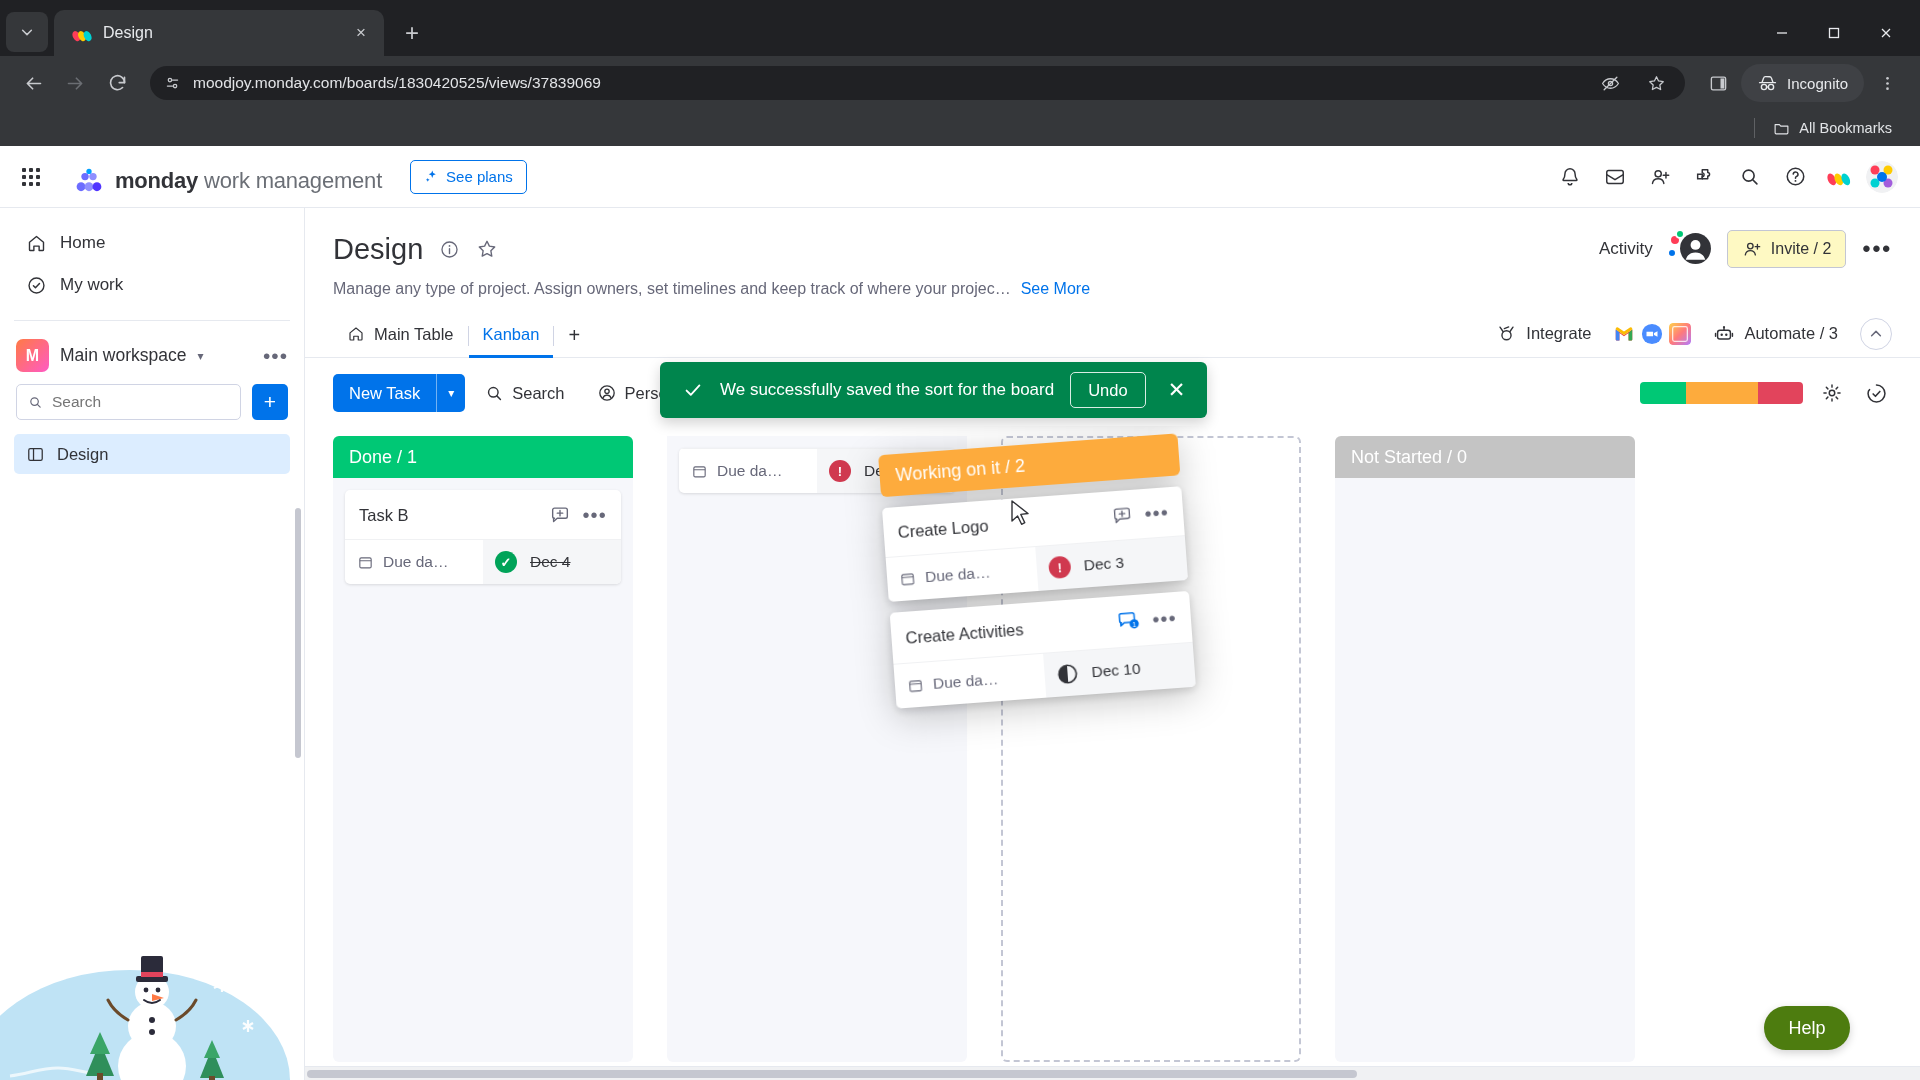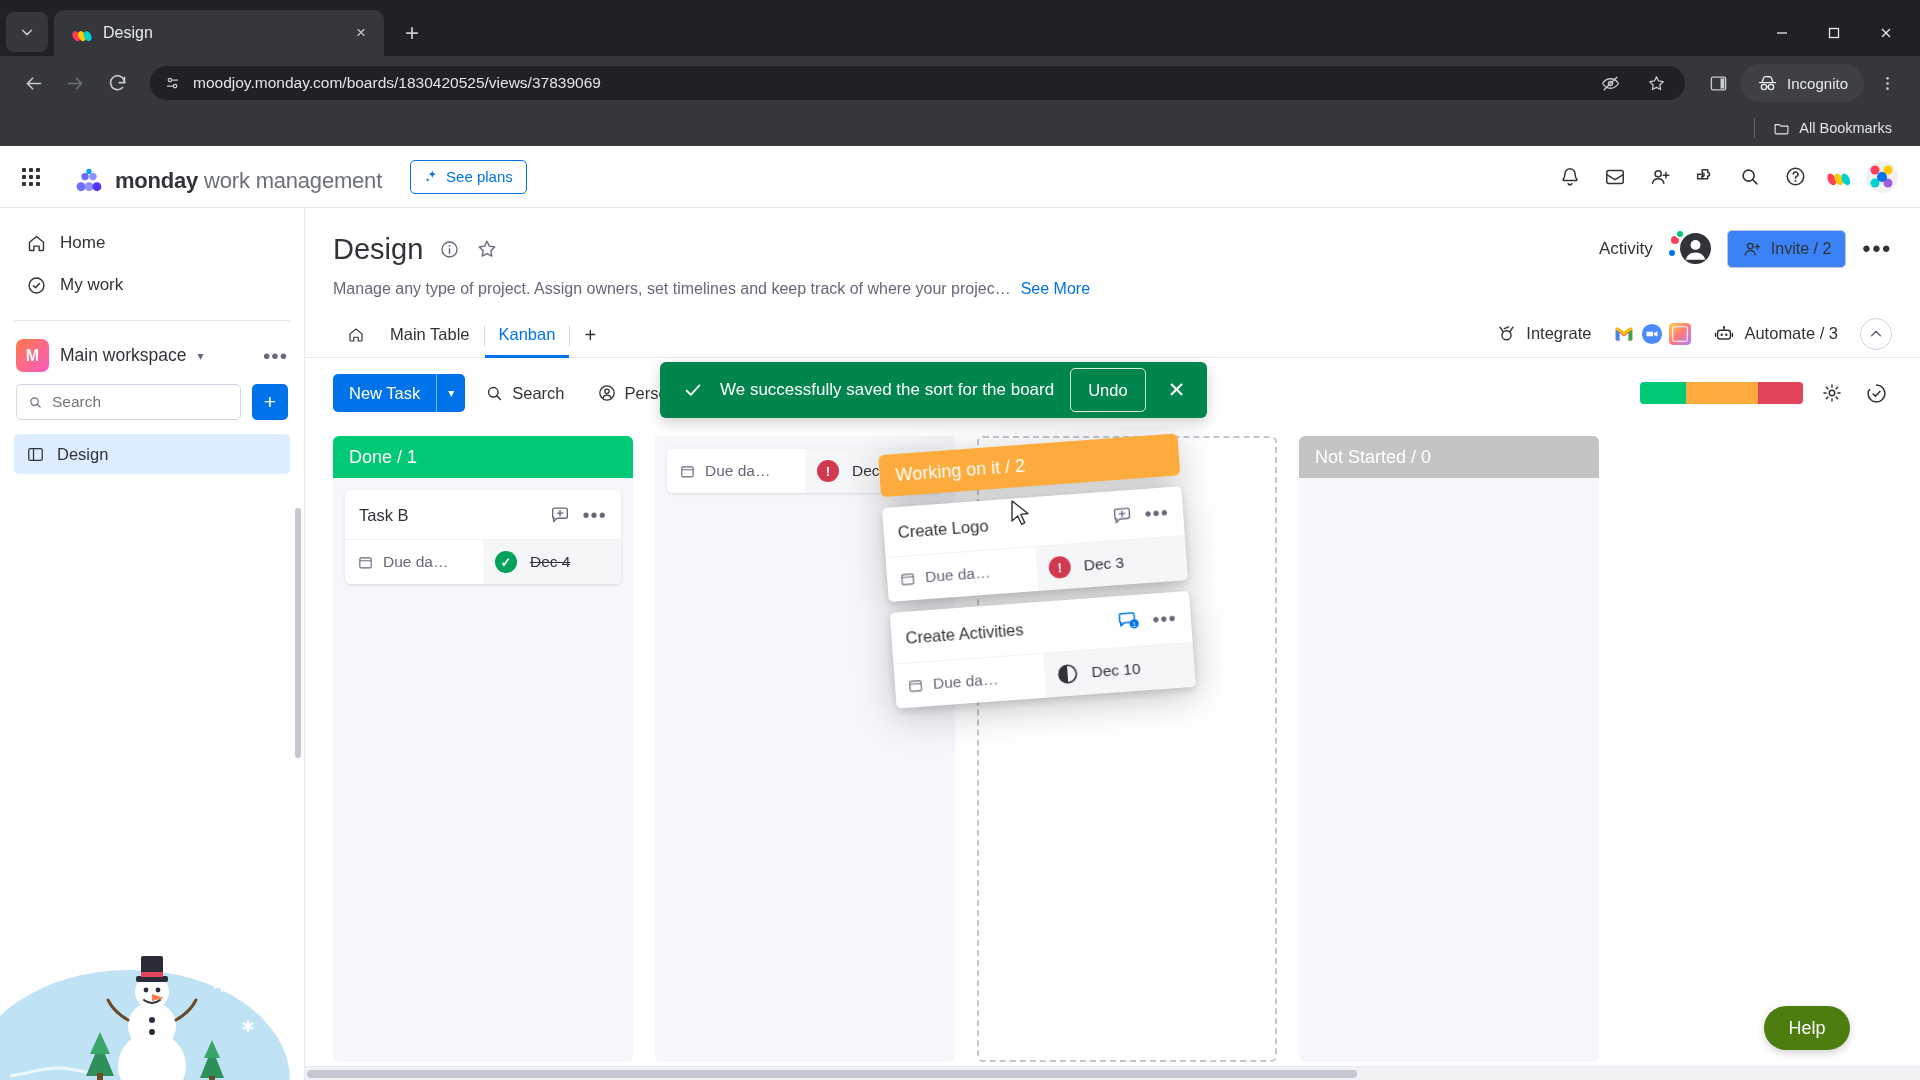--- a/index.html
+++ b/index.html
@@ -188,39 +188,39 @@
   .board-title-row { display: flex; align-items: center; gap: 16px; }
   .board-title { font-size: 29px; color: #323338; font-weight: 400; }
   .bt-ico { color: #676879; cursor: pointer; display: flex; align-items: center; }
   .board-head-right { margin-left: auto; display: flex; align-items: center; gap: 16px; }
   .activity-lbl { font-size: 17px; color: #323338; }
   .avatar-stack { position: relative; width: 42px; height: 34px; }
   .av-dot {
     position: absolute; border-radius: 50%; border: 2px solid #fff;
   }
   .invite-btn {
-    height: 38px; border: 1px solid #c3c6d4; border-radius: 5px; background: #3b82f6;
+    height: 38px; border: 1px solid #c3c6d4; border-radius: 5px; background: #fef9c3;
     display: flex; align-items: center; gap: 9px; padding: 0 14px;
     font-size: 16px; color: #323338; cursor: pointer;
   }
   .head-dots { color: #323338; font-size: 24px; cursor: pointer; letter-spacing: 1.5px; }
 
   .board-desc-row { display: flex; align-items: baseline; gap: 10px; margin-top: 12px; }
   .board-desc {
     font-size: 16px; color: #676879; max-width: 700px;
     white-space: nowrap; overflow: hidden; text-overflow: ellipsis;
   }
   .see-more { font-size: 16px; color: #0073ea; cursor: pointer; white-space: nowrap; }
 
   .tabs-row {
     display: flex; align-items: center; margin-top: 16px;
     border-bottom: 1px solid #e6e9ef; padding: 0 28px; gap: 0;
   }
   .vtab {
-    display: flex; align-items: flex-end; gap: 25px; padding: 10px 14px 11px 14px;
+    display: flex; align-items: center; gap: 9px; padding: 10px 14px 11px 14px;
     font-size: 16.5px; color: #323338; cursor: pointer;
     border-bottom: 3px solid transparent; margin-bottom: -1px;
   }
   .vtab.active { color: #0073ea; border-bottom-color: #0073ea; }
   .vtab-sep { width: 1px; height: 20px; background: #d0d4e4; }
   .vtab-plus { padding: 10px 14px; font-size: 20px; color: #323338; cursor: pointer; }
   .tabs-right { margin-left: auto; display: flex; align-items: center; gap: 14px; padding-bottom: 4px;}
   .integrate-btn {
     display: flex; align-items: center; gap: 9px; font-size: 16.5px;
     color: #323338; cursor: pointer; padding: 6px 8px; border-radius: 5px;
@@ -259,21 +259,21 @@
   .tool-caret { font-size: 11px; color: #676879; margin-left: 2px; }
   .toolbar-right { margin-left: auto; display: flex; align-items: center; gap: 14px; }
   .color-bar {
     display: flex; width: 163px; height: 22px; border-radius: 4px; overflow: hidden;
     cursor: pointer;
   }
   .color-bar i { display: block; height: 100%; }
 
   
   .kanban {
-    flex: 1 1 auto; display: flex; gap: 22px; padding: 10px 28px 0 28px;
+    flex: 1 1 auto; display: flex; gap: 34px; padding: 10px 28px 0 28px;
     overflow: hidden; position: relative;
   }
   .kcol { width: 300px; flex: 0 0 300px; display: flex; flex-direction: column; }
   .kcol-head {
     height: 42px; border-radius: 6px 6px 0 0; display: flex; align-items: center;
     padding: 0 16px; color: #fff; font-size: 18px; font-weight: 500;
   }
   .kcol-body {
     flex: 1 1 auto; background: #f6f7fb; border-radius: 0 0 6px 6px;
     padding: 12px; display: flex; flex-direction: column; gap: 12px;
@@ -324,21 +324,21 @@
 
   
   .toast {
     position: absolute; left: 660px; top: 216px; height: 56px;
     background: #00854d; border-radius: 6px; display: flex; align-items: center;
     gap: 16px; padding: 0 16px 0 22px; z-index: 70;
     box-shadow: 0 5px 14px rgba(0,0,0,.18);
   }
   .toast-msg { color: #fff; font-size: 17px; }
   .toast-undo {
-    height: 44px; border: 1px solid rgba(255,255,255,.85); border-radius: 5px;
+    height: 36px; border: 1px solid rgba(255,255,255,.85); border-radius: 5px;
     display: flex; align-items: center; padding: 0 17px; color: #fff;
     font-size: 16.5px; cursor: pointer;
   }
   .toast-x { color: #fff; font-size: 21px; cursor: pointer; padding: 0 6px; }
 
   
   .help-btn {
     position: absolute; right: 70px; bottom: 30px; height: 44px; width: 86px;
     background: #4d7c0f; border-radius: 22px; color: #fff; font-size: 18px;
     display: flex; align-items: center; justify-content: center; cursor: pointer;

